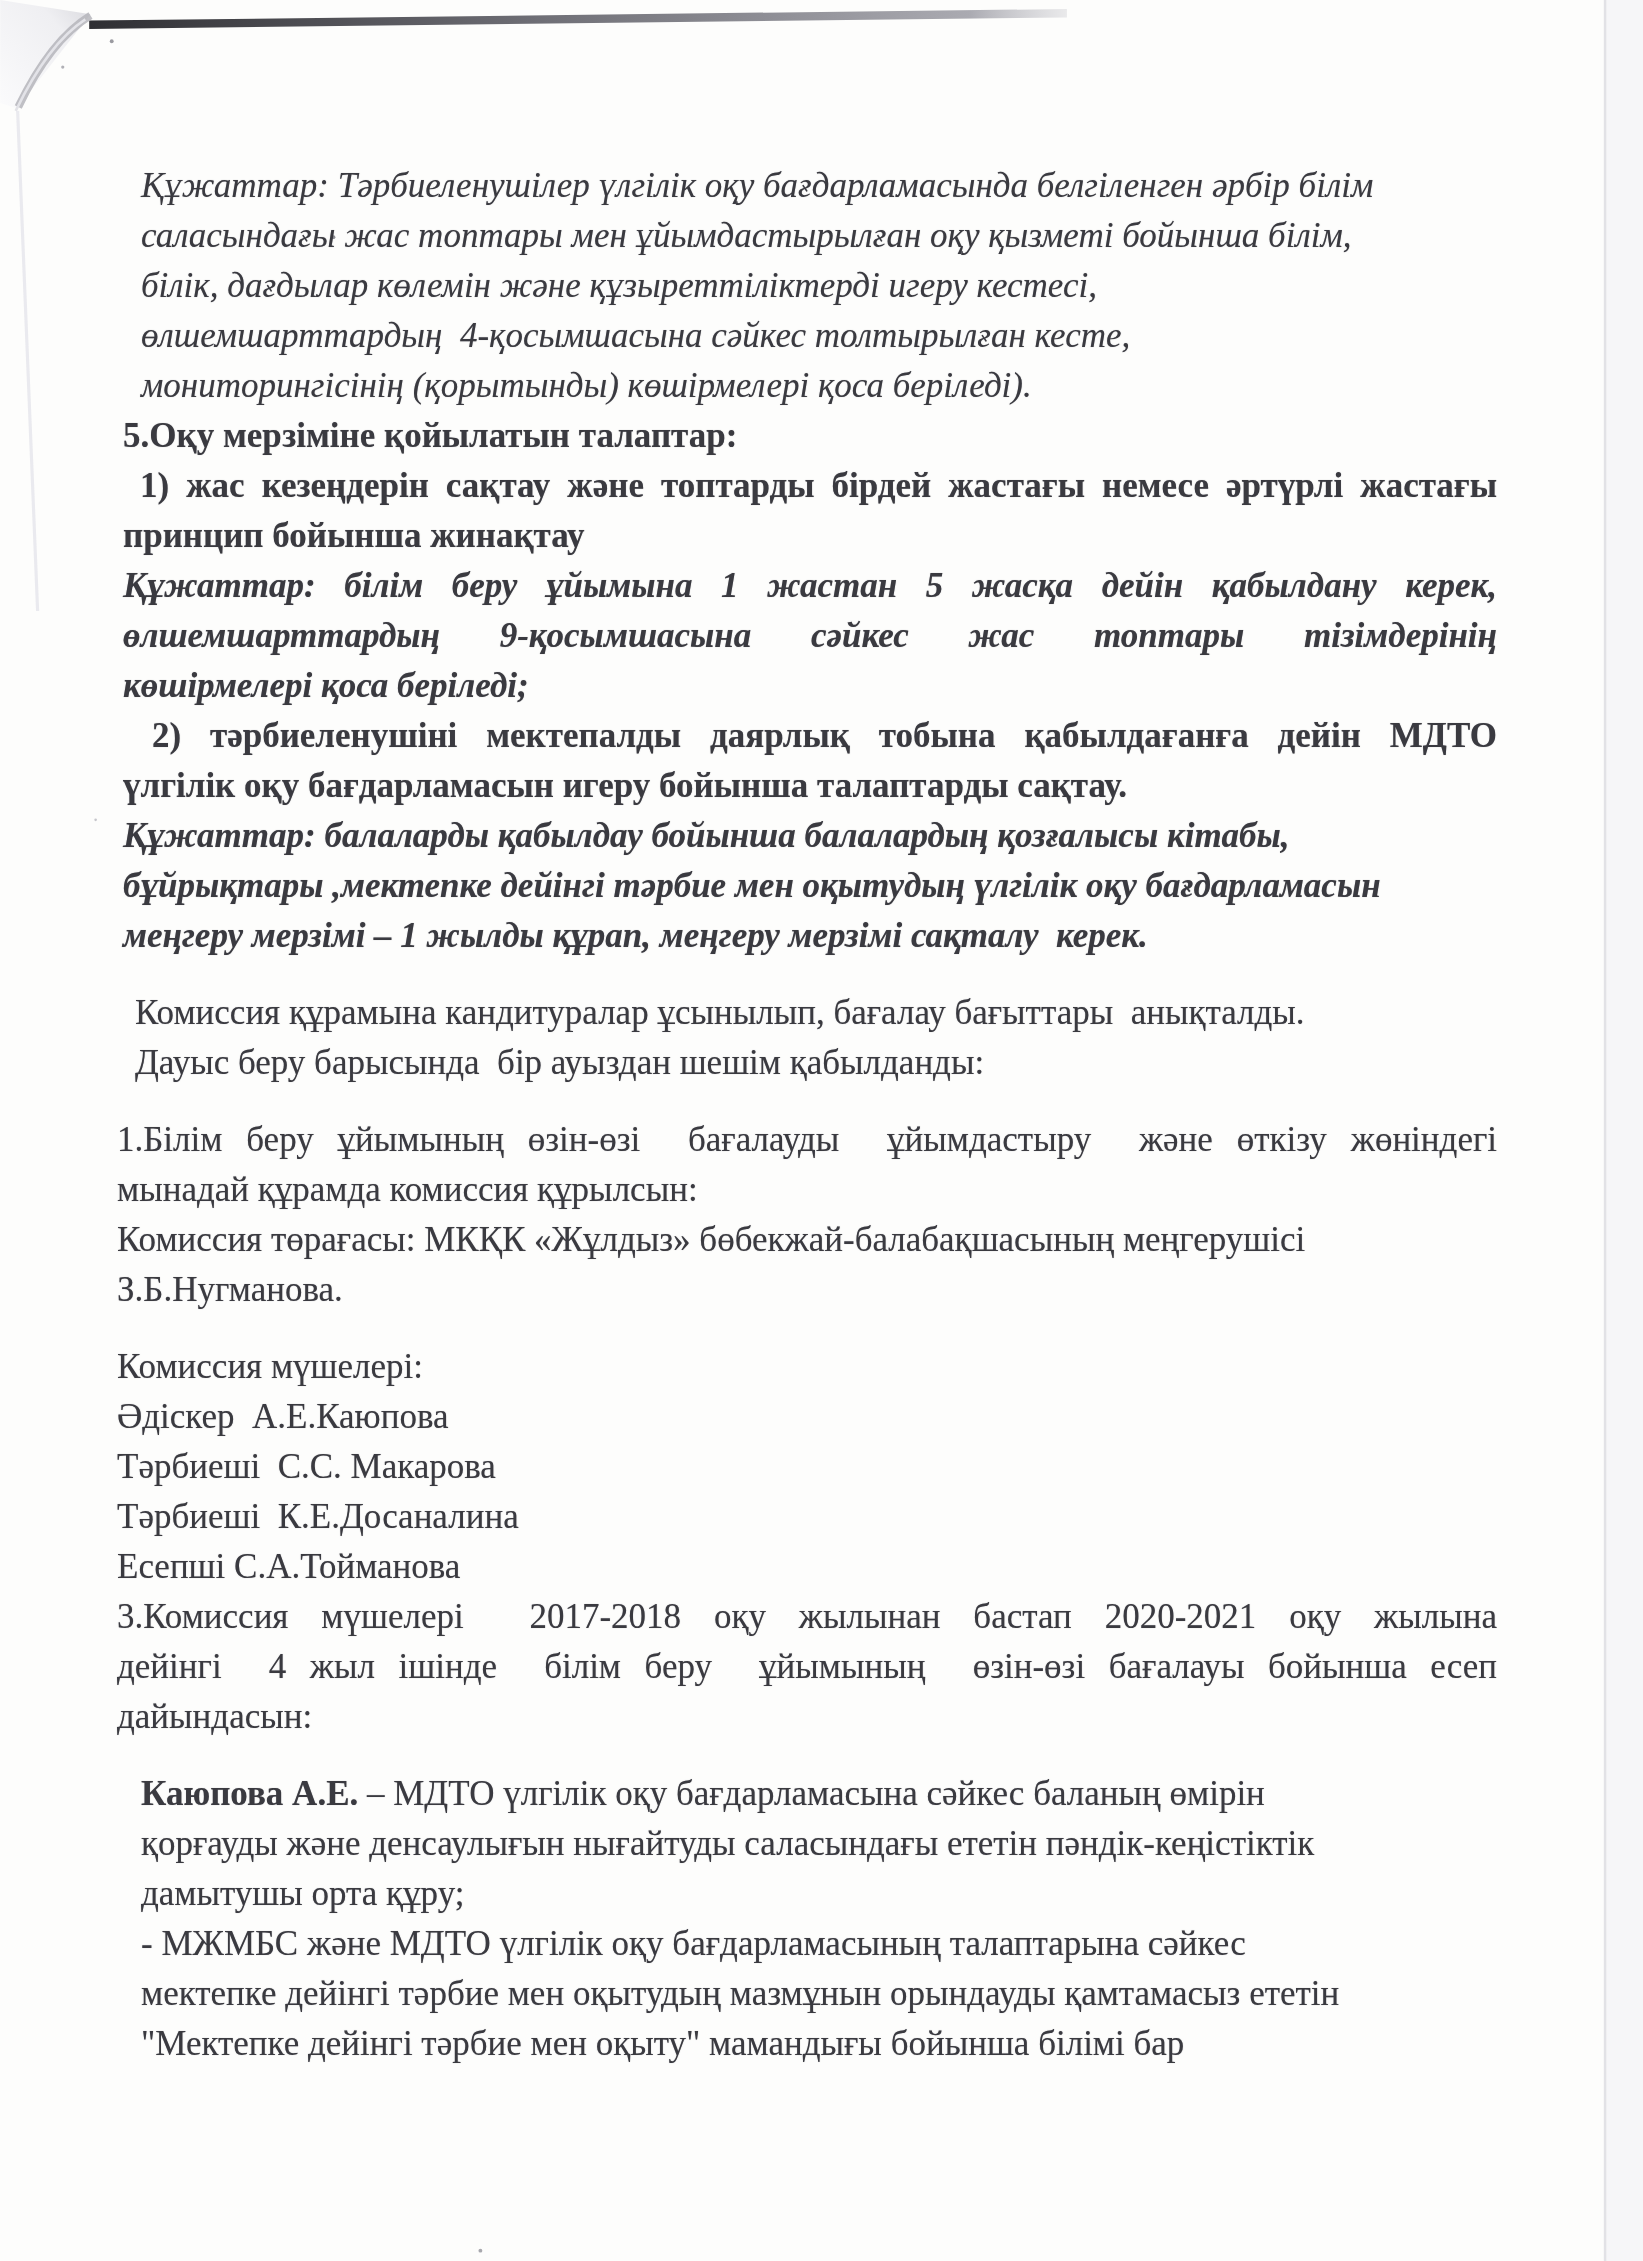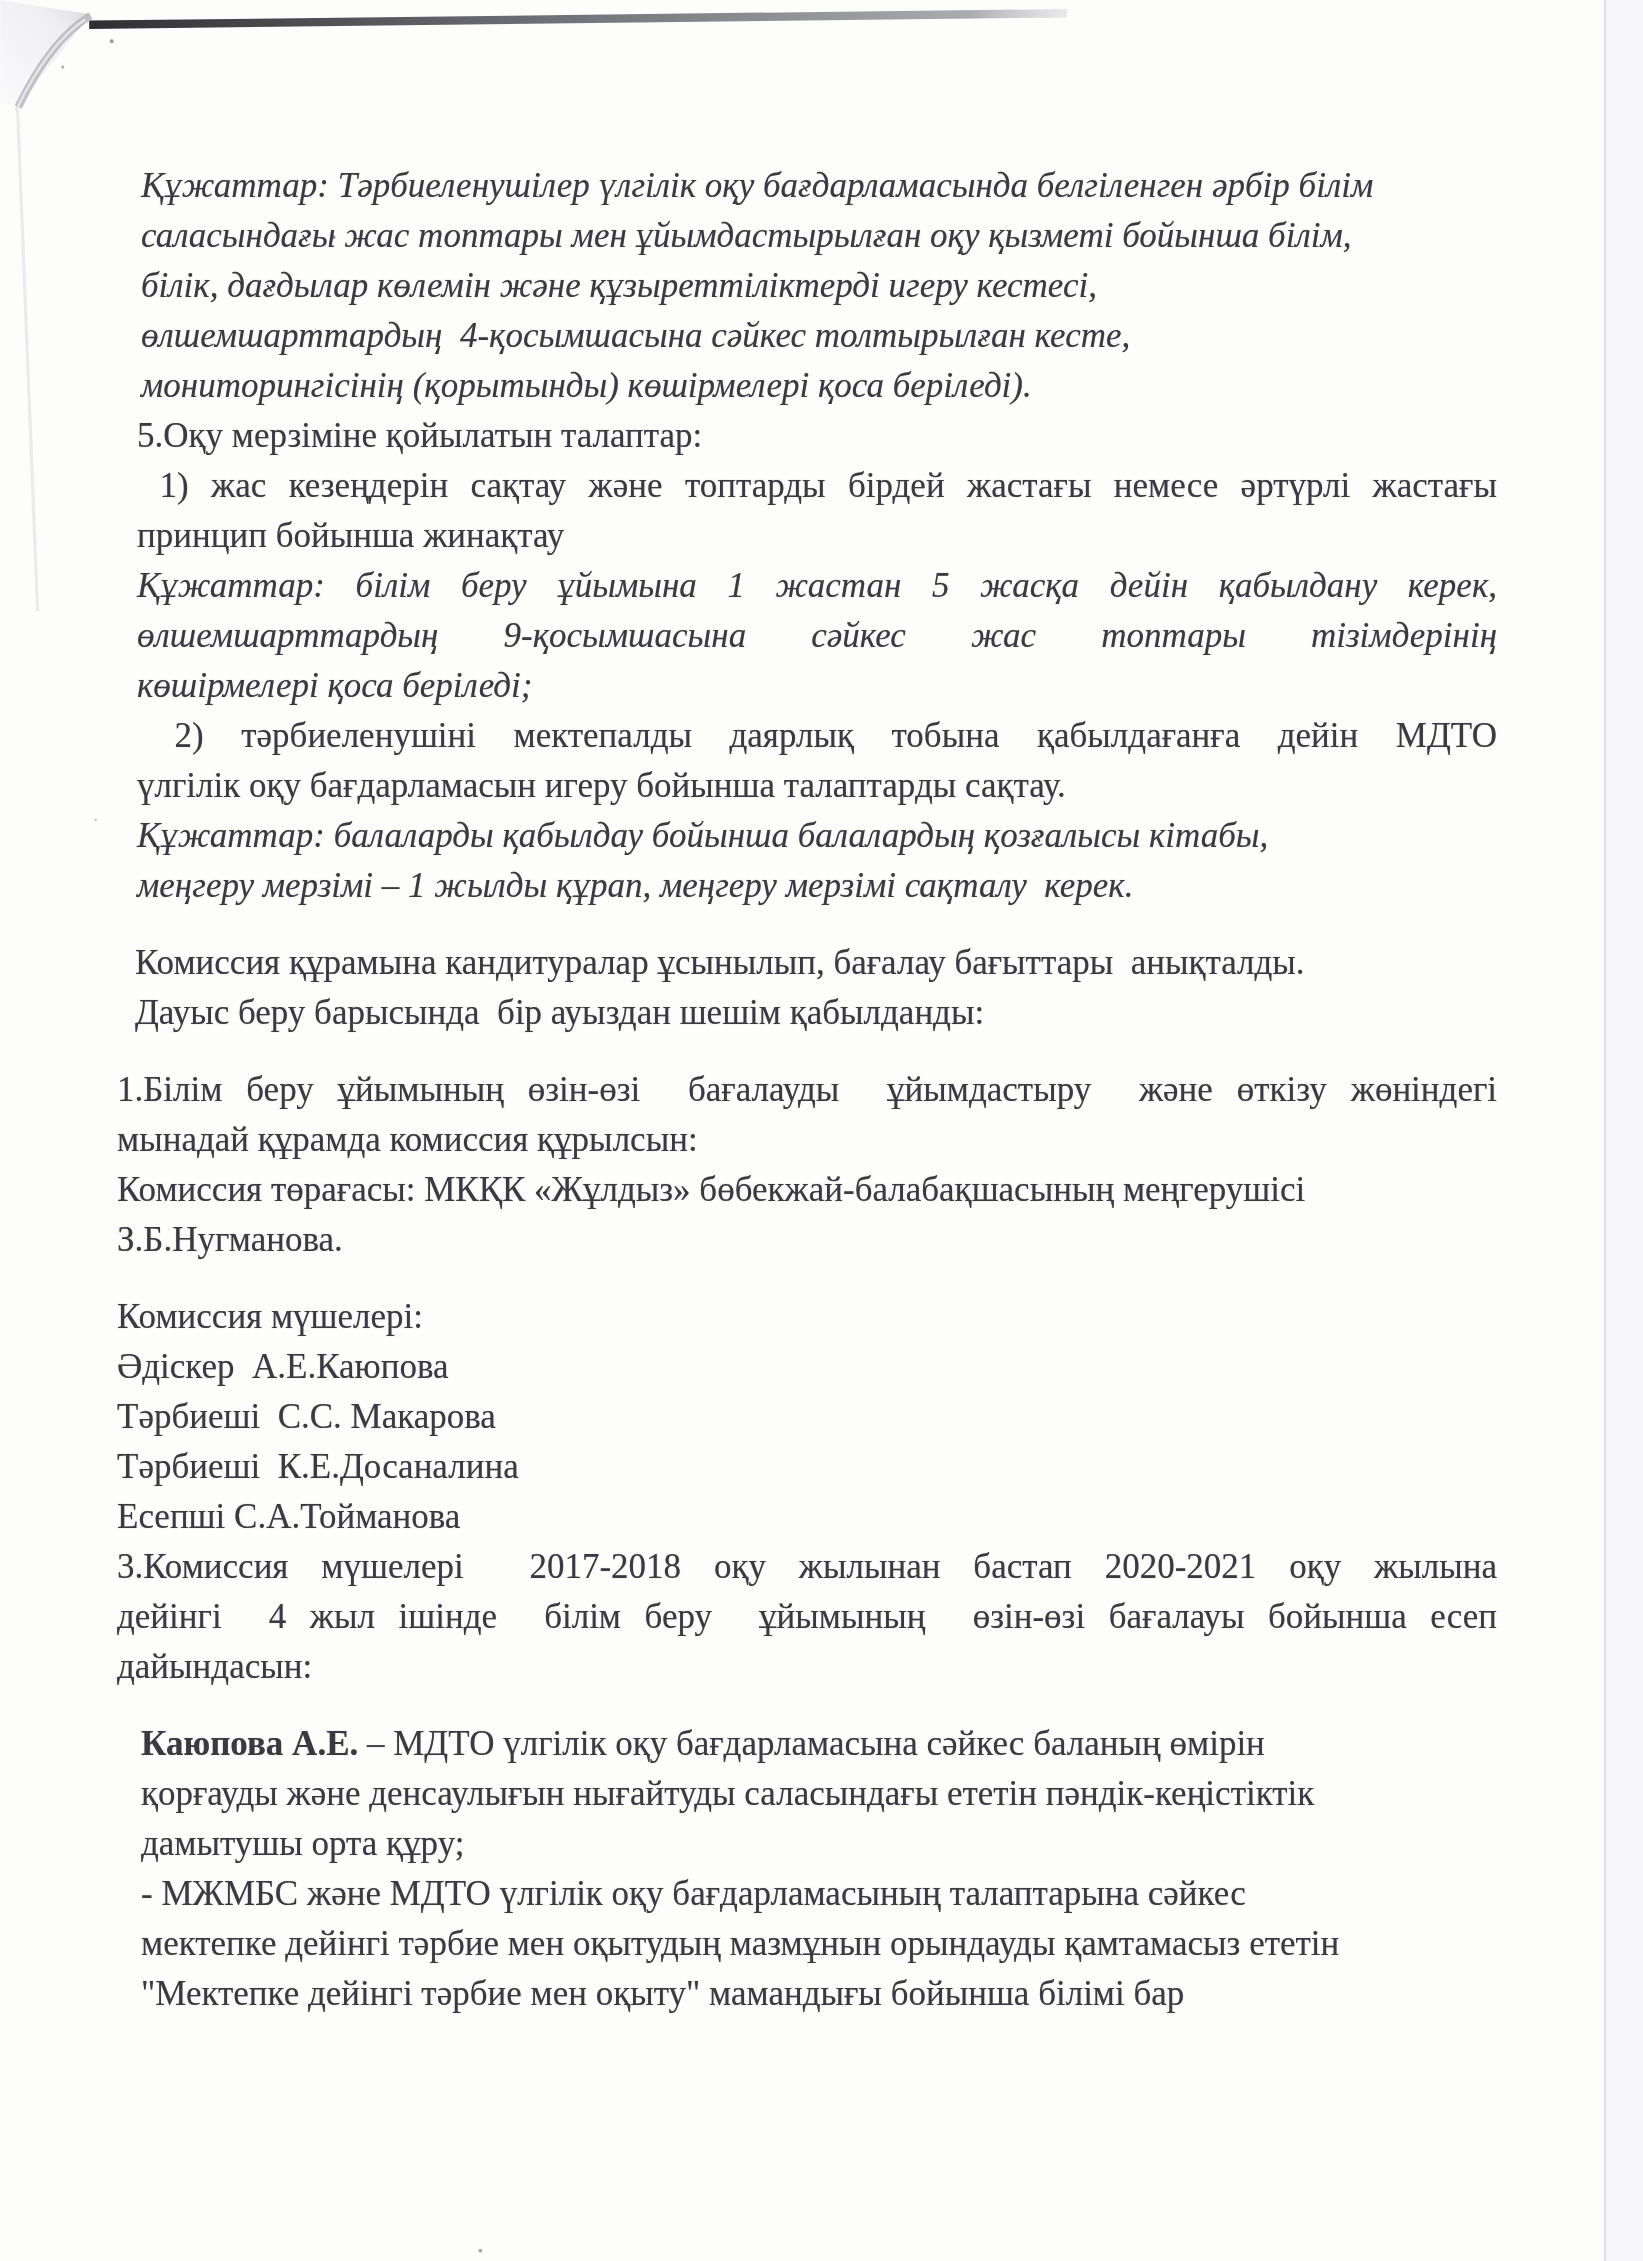--- a/index.html
+++ b/index.html
@@ -21,21 +21,21 @@
     box-sizing: border-box;
     padding: 161px 147px 0 105px;
     font-size: 35px;
     line-height: 50px;
     text-shadow: 0 0 0.9px rgba(70,70,78,0.5);
   }
   .para { margin: 0; }
   .para.gap { margin-top: 27px; }
   .para.it { font-style: italic; }
   .ind-flush  { margin-left: 12px; }
-  .ind-normal { margin-left: 32px; }
+  .ind-normal { margin-left: 18px; font-weight: bold; }
   .ind-mid    { margin-left: 30px; }
   .ind-wide   { margin-left: 36px; }
   .line { white-space: pre-wrap; }
   .line.just { text-align: justify; text-align-last: justify; }
   .b { font-weight: bold; }
 </style>
 </head>
 <body>
 
 <svg class="artifacts" width="1644" height="2261" viewBox="0 0 2550 3508">
@@ -91,20 +91,21 @@
       <div class="line just"><span>Құжаттар: білім беру ұйымына 1 жастан 5 жасқа дейін қабылдану керек,</span></div>
       <div class="line just"><span>өлшемшарттардың 9-қосымшасына сәйкес жас топтары тізімдерінің</span></div>
       <div class="line"><span>көшірмелері қоса беріледі;</span></div>
     </div>
     <div class="para ind-normal">
       <div class="line just"><span> 2) тәрбиеленушіні мектепалды даярлық тобына қабылдағанға дейін МДТО</span></div>
       <div class="line"><span>үлгілік оқу бағдарламасын игеру бойынша талаптарды сақтау.</span></div>
     </div>
     <div class="para ind-normal it">
       <div class="line"><span>Құжаттар: балаларды қабылдау бойынша балалардың қозғалысы кітабы,</span></div>
+      <div class="line"><span>бұйрықтары ,мектепке дейінгі тәрбие мен оқытудың үлгілік оқу бағдарламасын</span></div>
       <div class="line"><span>меңгеру мерзімі – 1 жылды құрап, меңгеру мерзімі сақталу  керек.</span></div>
     </div>
     <div class="para ind-mid gap">
       <div class="line"><span>Комиссия құрамына кандитуралар ұсынылып, бағалау бағыттары  анықталды.</span></div>
       <div class="line"><span>Дауыс беру барысында  бір ауыздан шешім қабылданды:</span></div>
     </div>
     <div class="para ind-flush gap">
       <div class="line just"><span>1.Білім беру ұйымының өзін-өзі  бағалауды  ұйымдастыру  және өткізу жөніндегі</span></div>
       <div class="line"><span>мынадай құрамда комиссия құрылсын:</span></div>
     </div>

